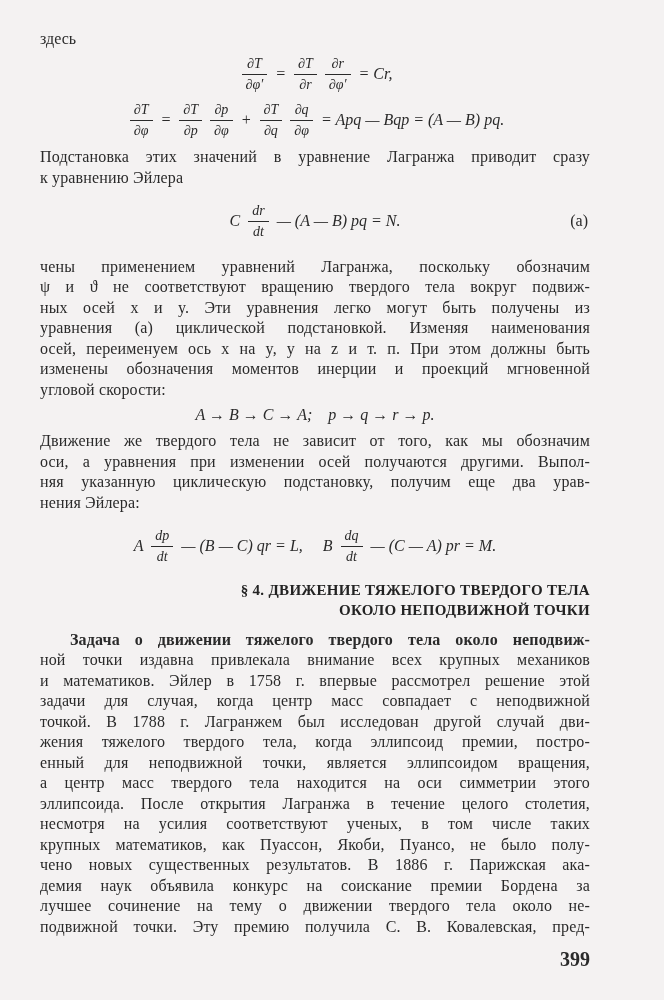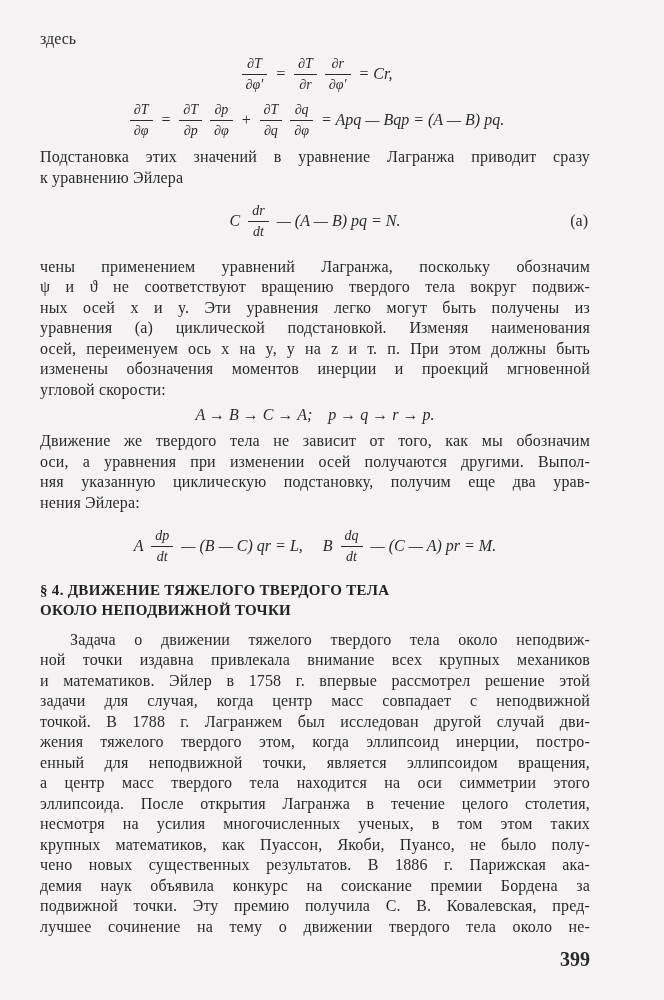--- a/index.html
+++ b/index.html
@@ -28,20 +28,21 @@
     line-height: 20.5px;
     text-align: justify;
     text-align-last: justify;
     letter-spacing: 0.15px;
   }
   .para .line.lastline {
     text-align-last: left;
   }
   .para .line.indent {
     text-indent: 30px;
+    font-weight: bold;
   }
   .equation {
     text-align: center;
     font-style: italic;
     font-size: 16px;
     margin: 6px 0 8px 0;
     line-height: 1;
   }
   .equation .ftext { white-space: pre; vertical-align: middle; }
   .frac {
@@ -64,21 +65,21 @@
   .equation.tagged { position: relative; }
   .eqtag {
     position: absolute;
     right: 2px; top: 50%;
     transform: translateY(-50%);
     font-style: normal;
     font-size: 16px;
   }
   .spacer-sm { height: 8px; }
   .heading {
-    text-align: left;
+    text-align: right;
     font-weight: bold;
     font-size: 15px;
     line-height: 20px;
     letter-spacing: 0.3px;
     margin: 14px 0 10px 0;
     color: #232323;
   }
   .pagenum {
     position: absolute;
     right: 38px;
@@ -141,28 +142,28 @@
       <div>§ 4. ДВИЖЕНИЕ ТЯЖЕЛОГО ТВЕРДОГО ТЕЛА</div>
       <div>ОКОЛО НЕПОДВИЖНОЙ ТОЧКИ</div>
     </div>
 
     <div class="para">
       <div class="line indent">Задача о движении тяжелого твердого тела около неподвиж-</div>
       <div class="line">ной точки издавна привлекала внимание всех крупных механиков</div>
       <div class="line">и математиков. Эйлер в 1758 г. впервые рассмотрел решение этой</div>
       <div class="line">задачи для случая, когда центр масс совпадает с неподвижной</div>
       <div class="line">точкой. В 1788 г. Лагранжем был исследован другой случай дви-</div>
-      <div class="line">жения тяжелого твердого этом, когда эллипсоид инерции, постро-</div>
+      <div class="line">жения тяжелого твердого тела, когда эллипсоид премии, постро-</div>
       <div class="line">енный для неподвижной точки, является эллипсоидом вращения,</div>
       <div class="line">а центр масс твердого тела находится на оси симметрии этого</div>
       <div class="line">эллипсоида. После открытия Лагранжа в течение целого столетия,</div>
-      <div class="line">несмотря на усилия многочисленных ученых, в том этом таких</div>
+      <div class="line">несмотря на усилия соответствуют ученых, в том числе таких</div>
       <div class="line">крупных математиков, как Пуассон, Якоби, Пуансо, не было полу-</div>
       <div class="line">чено новых существенных результатов. В 1886 г. Парижская ака-</div>
       <div class="line">демия наук объявила конкурс на соискание премии Бордена за</div>
+      <div class="line">лучшее сочинение на тему о движении твердого тела около не-</div>
       <div class="line">подвижной точки. Эту премию получила С. В. Ковалевская, пред-</div>
-      <div class="line">лучшее сочинение на тему о движении твердого тела около не-</div>
     </div>
 
   </div>
 
   <div class="pagenum">399</div>
 </div>
 
 </body></html>

